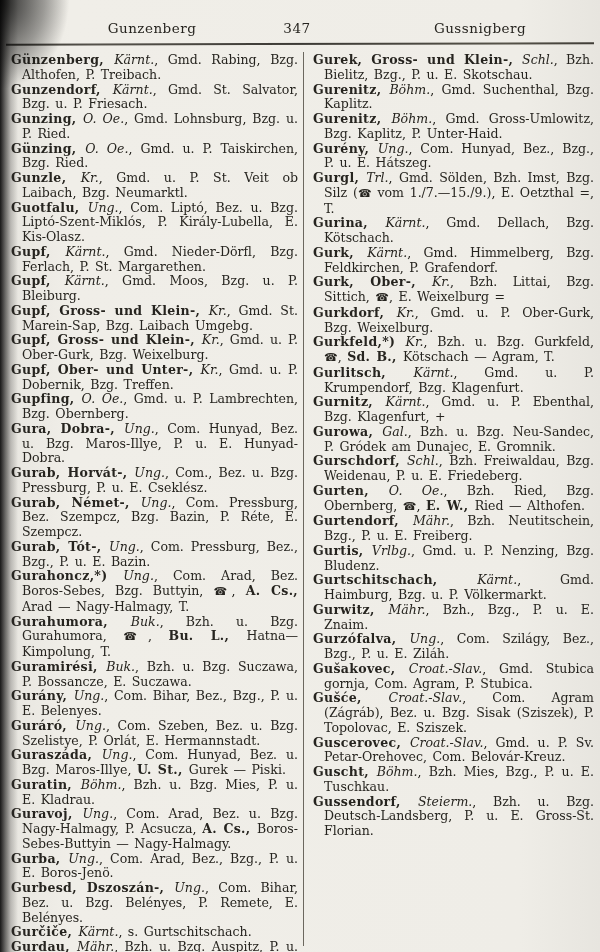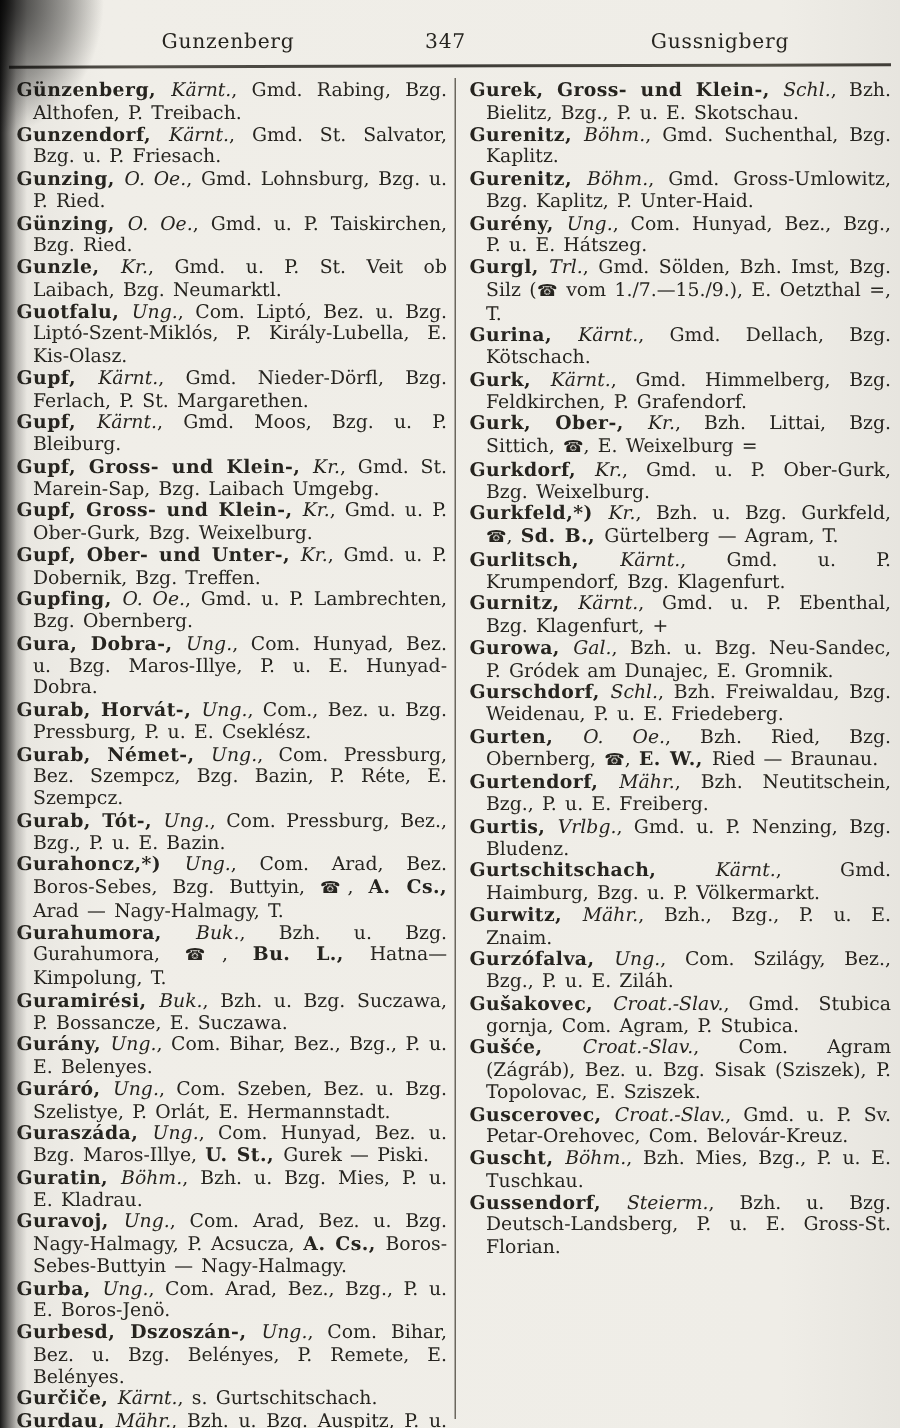--- a/index.html
+++ b/index.html
@@ -92,26 +92,26 @@
     <div class="entries">
         <p class="entry"><span class="seg-b">Gurek, Gross- und Klein-, </span><span class="seg-i">Schl.</span><span class="seg-n">, Bzh. Bielitz, Bzg., P. u. E. Skotschau.</span></p>
         <p class="entry"><span class="seg-b">Gurenitz, </span><span class="seg-i">Böhm.</span><span class="seg-n">, Gmd. Suchenthal, Bzg. Kaplitz.</span></p>
         <p class="entry"><span class="seg-b">Gurenitz, </span><span class="seg-i">Böhm.</span><span class="seg-n">, Gmd. Gross-Umlowitz, Bzg. Kaplitz, P. Unter-Haid.</span></p>
         <p class="entry"><span class="seg-b">Gurény, </span><span class="seg-i">Ung.</span><span class="seg-n">, Com. Hunyad, Bez., Bzg., P. u. E. Hátszeg.</span></p>
         <p class="entry"><span class="seg-b">Gurgl, </span><span class="seg-i">Trl.</span><span class="seg-n">, Gmd. Sölden, Bzh. Imst, Bzg. Silz (</span><span class="seg-icon">☎</span><span class="seg-n"> vom 1./7.—15./9.), E. Oetzthal =, T.</span></p>
         <p class="entry"><span class="seg-b">Gurina, </span><span class="seg-i">Kärnt.</span><span class="seg-n">, Gmd. Dellach, Bzg. Kötschach.</span></p>
         <p class="entry"><span class="seg-b">Gurk, </span><span class="seg-i">Kärnt.</span><span class="seg-n">, Gmd. Himmelberg, Bzg. Feldkirchen, P. Grafendorf.</span></p>
         <p class="entry"><span class="seg-b">Gurk, Ober-, </span><span class="seg-i">Kr.</span><span class="seg-n">, Bzh. Littai, Bzg. Sittich, </span><span class="seg-icon">☎</span><span class="seg-n">, E. Weixelburg =</span></p>
         <p class="entry"><span class="seg-b">Gurkdorf, </span><span class="seg-i">Kr.</span><span class="seg-n">, Gmd. u. P. Ober-Gurk, Bzg. Weixelburg.</span></p>
-        <p class="entry"><span class="seg-b">Gurkfeld,*) </span><span class="seg-i">Kr.</span><span class="seg-n">, Bzh. u. Bzg. Gurkfeld, </span><span class="seg-icon">☎</span><span class="seg-n">, </span><span class="seg-b">Sd. B., </span><span class="seg-n">Gürtelberg — Agram, T.</span></p>
+        <p class="entry"><span class="seg-b">Gurkfeld,*) </span><span class="seg-i">Kr.</span><span class="seg-n">, Bzh. u. Bzg. Gurkfeld, </span><span class="seg-icon">☎</span><span class="seg-n">, </span><span class="seg-b">Sd. B., </span><span class="seg-n">Kötschach — Agram, T.</span></p>
         <p class="entry"><span class="seg-b">Gurlitsch, </span><span class="seg-i">Kärnt.</span><span class="seg-n">, Gmd. u. P. Krumpendorf, Bzg. Klagenfurt.</span></p>
         <p class="entry"><span class="seg-b">Gurnitz, </span><span class="seg-i">Kärnt.</span><span class="seg-n">, Gmd. u. P. Ebenthal, Bzg. Klagenfurt, +</span></p>
         <p class="entry"><span class="seg-b">Gurowa, </span><span class="seg-i">Gal.</span><span class="seg-n">, Bzh. u. Bzg. Neu-Sandec, P. Gródek am Dunajec, E. Gromnik.</span></p>
         <p class="entry"><span class="seg-b">Gurschdorf, </span><span class="seg-i">Schl.</span><span class="seg-n">, Bzh. Freiwaldau, Bzg. Weidenau, P. u. E. Friedeberg.</span></p>
-        <p class="entry"><span class="seg-b">Gurten, </span><span class="seg-i">O. Oe.</span><span class="seg-n">, Bzh. Ried, Bzg. Obernberg, </span><span class="seg-icon">☎</span><span class="seg-n">, </span><span class="seg-b">E. W., </span><span class="seg-n">Ried — Braunau.</span></p>
+        <p class="entry"><span class="seg-b">Gurten, </span><span class="seg-i">O. Oe.</span><span class="seg-n">, Bzh. Ried, Bzg. Obernberg, </span><span class="seg-icon">☎</span><span class="seg-n">, </span><span class="seg-b">E. W., </span><span class="seg-n">Ried — Althofen.</span></p>
         <p class="entry"><span class="seg-b">Gurtendorf, </span><span class="seg-i">Mähr.</span><span class="seg-n">, Bzh. Neutitschein, Bzg., P. u. E. Freiberg.</span></p>
         <p class="entry"><span class="seg-b">Gurtis, </span><span class="seg-i">Vrlbg.</span><span class="seg-n">, Gmd. u. P. Nenzing, Bzg. Bludenz.</span></p>
         <p class="entry"><span class="seg-b">Gurtschitschach, </span><span class="seg-i">Kärnt.</span><span class="seg-n">, Gmd. Haimburg, Bzg. u. P. Völkermarkt.</span></p>
         <p class="entry"><span class="seg-b">Gurwitz, </span><span class="seg-i">Mähr.</span><span class="seg-n">, Bzh., Bzg., P. u. E. Znaim.</span></p>
         <p class="entry"><span class="seg-b">Gurzófalva, </span><span class="seg-i">Ung.</span><span class="seg-n">, Com. Szilágy, Bez., Bzg., P. u. E. Ziláh.</span></p>
         <p class="entry"><span class="seg-b">Gušakovec, </span><span class="seg-i">Croat.-Slav.</span><span class="seg-n">, Gmd. Stubica gornja, Com. Agram, P. Stubica.</span></p>
         <p class="entry"><span class="seg-b">Gušće, </span><span class="seg-i">Croat.-Slav.</span><span class="seg-n">, Com. Agram (Zágráb), Bez. u. Bzg. Sisak (Sziszek), P. Topolovac, E. Sziszek.</span></p>
         <p class="entry"><span class="seg-b">Guscerovec, </span><span class="seg-i">Croat.-Slav.</span><span class="seg-n">, Gmd. u. P. Sv. Petar-Orehovec, Com. Belovár-Kreuz.</span></p>
         <p class="entry"><span class="seg-b">Guscht, </span><span class="seg-i">Böhm.</span><span class="seg-n">, Bzh. Mies, Bzg., P. u. E. Tuschkau.</span></p>
         <p class="entry"><span class="seg-b">Gussendorf, </span><span class="seg-i">Steierm.</span><span class="seg-n">, Bzh. u. Bzg. Deutsch-Landsberg, P. u. E. Gross-St. Florian.</span></p>

